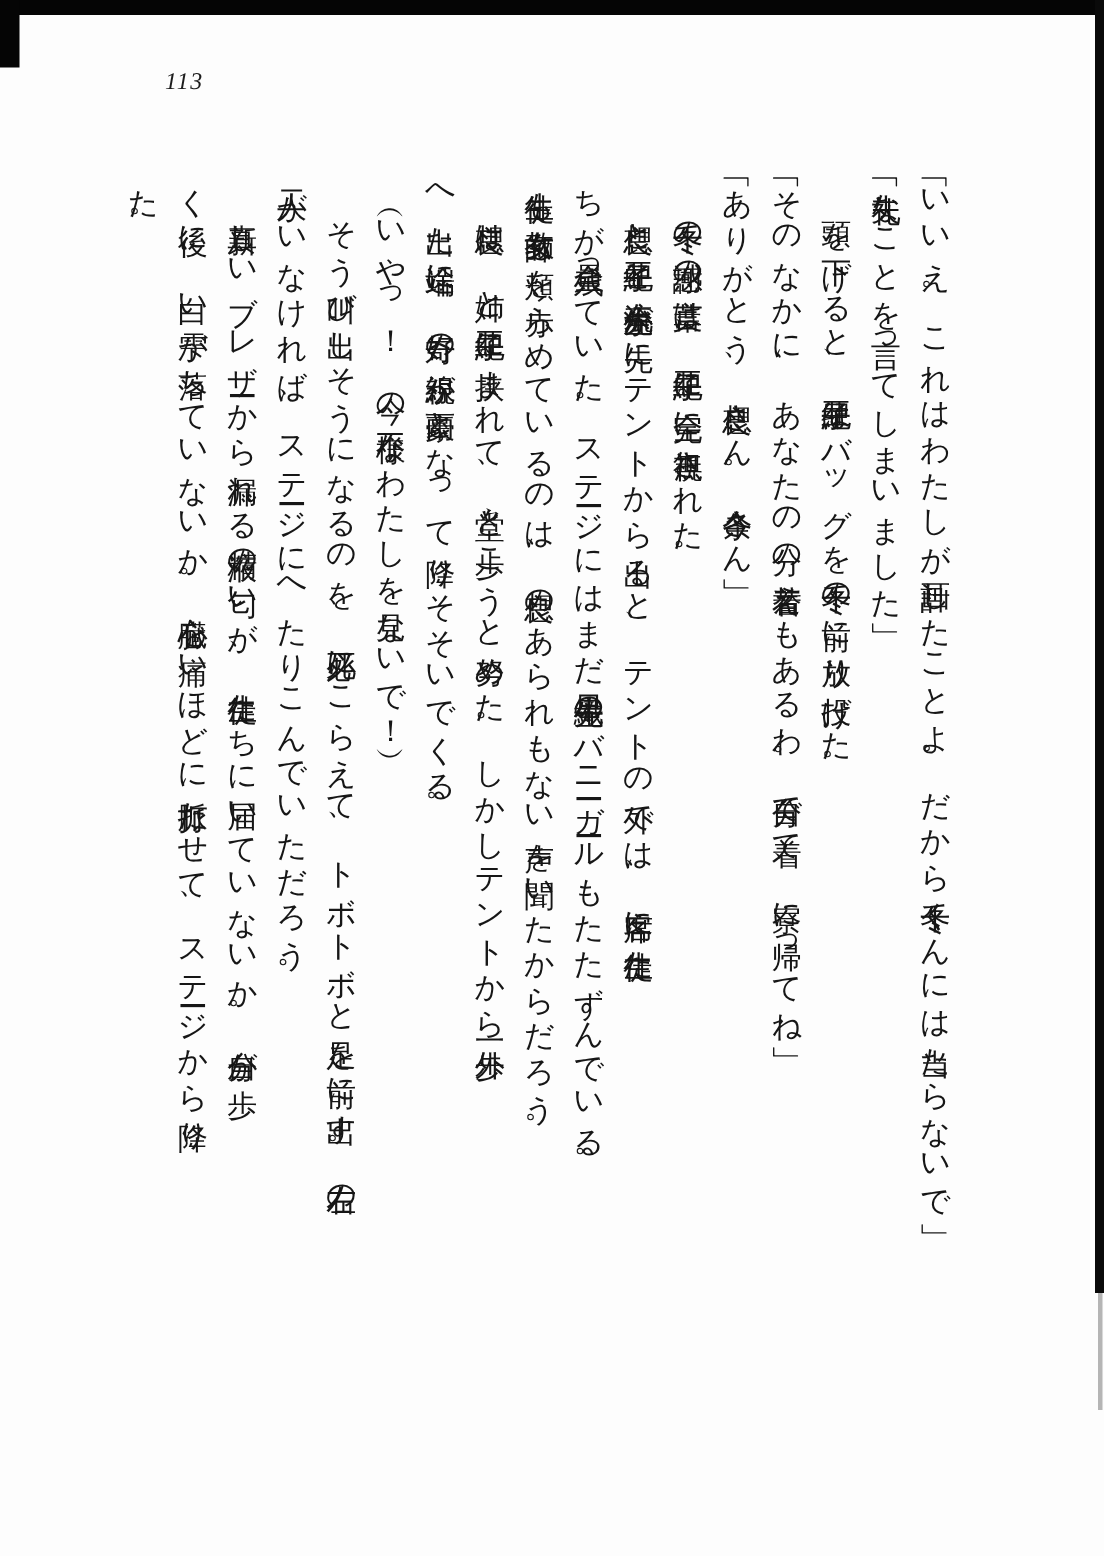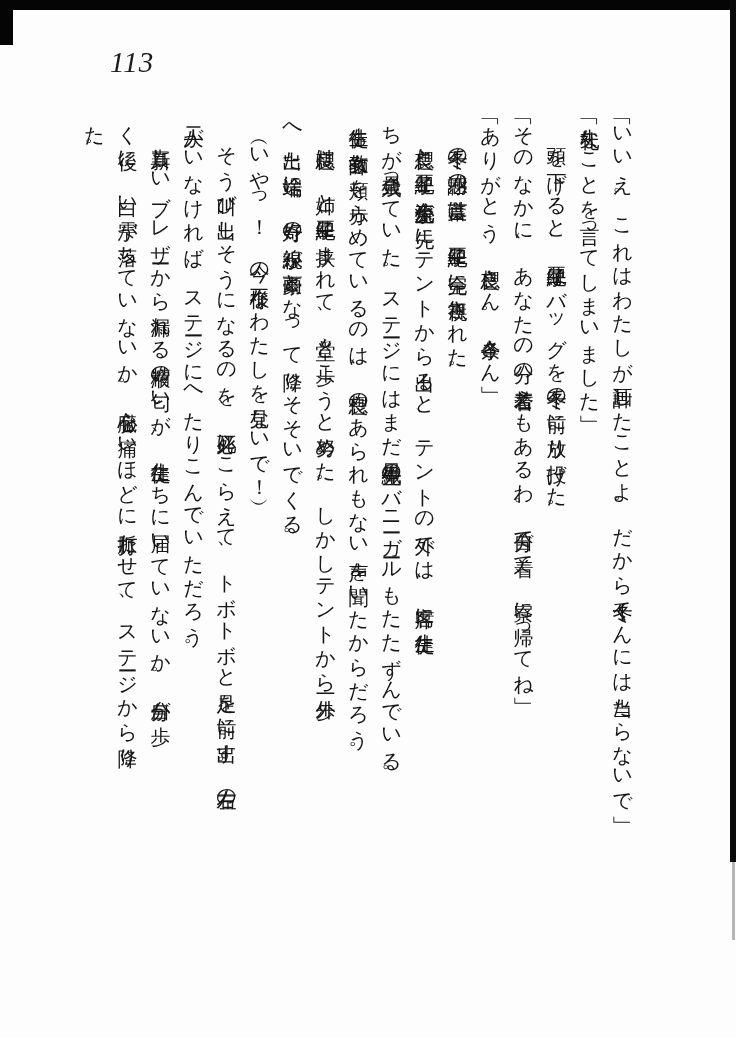--- a/index.html
+++ b/index.html
@@ -38,21 +38,21 @@
     width: 3px; height: 78px;
     background: #b5b5b5;
   }
   
   .page-number {
     position: absolute;
     left: 110px;
     top: 46px;
     font-family: "Liberation Serif", "DejaVu Serif", serif;
     font-style: italic;
-    font-size: 29px;
+    font-size: 16px;
     color: #1c1c1c;
     letter-spacing: 1px;
   }
   
   .vtext {
     position: absolute;
     top: 112px;
     right: 97px;
     height: 815px;
     writing-mode: vertical-rl;

